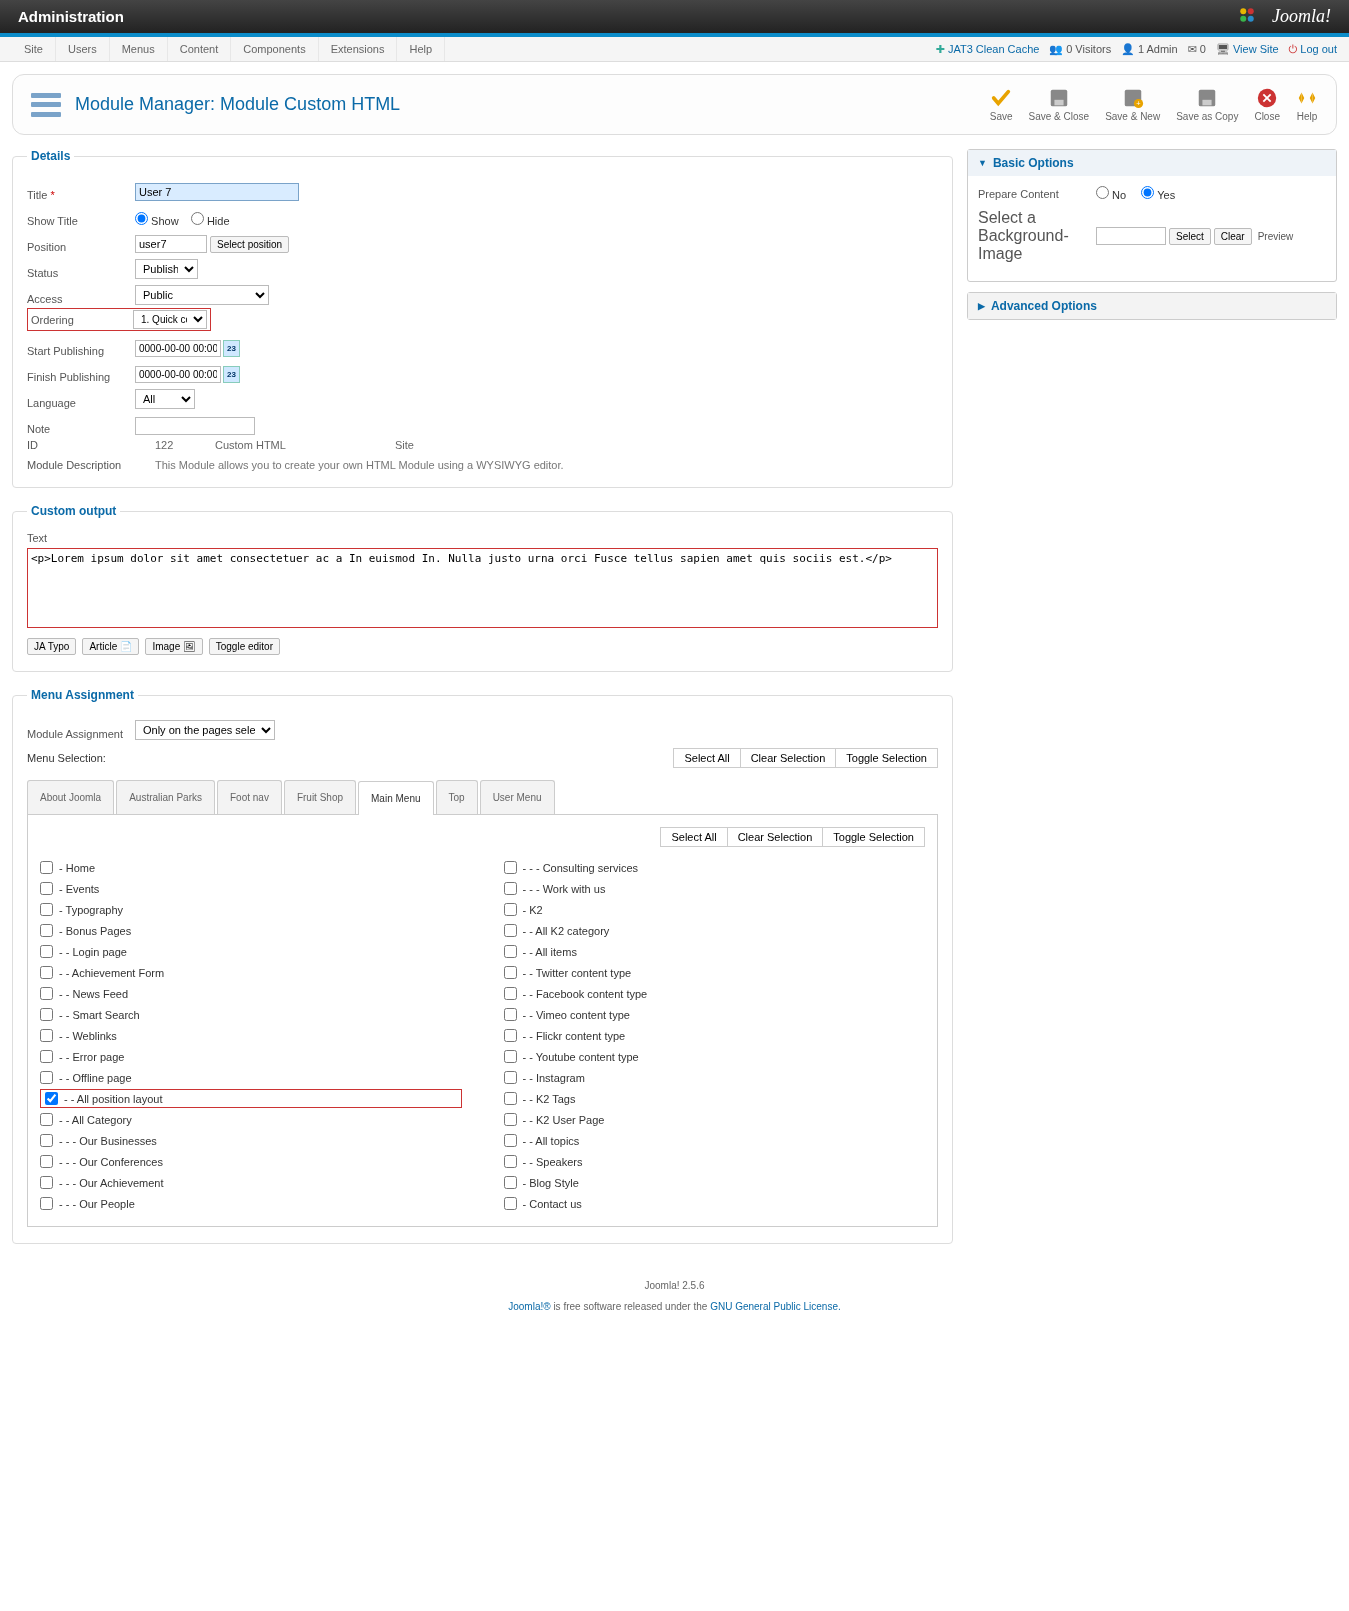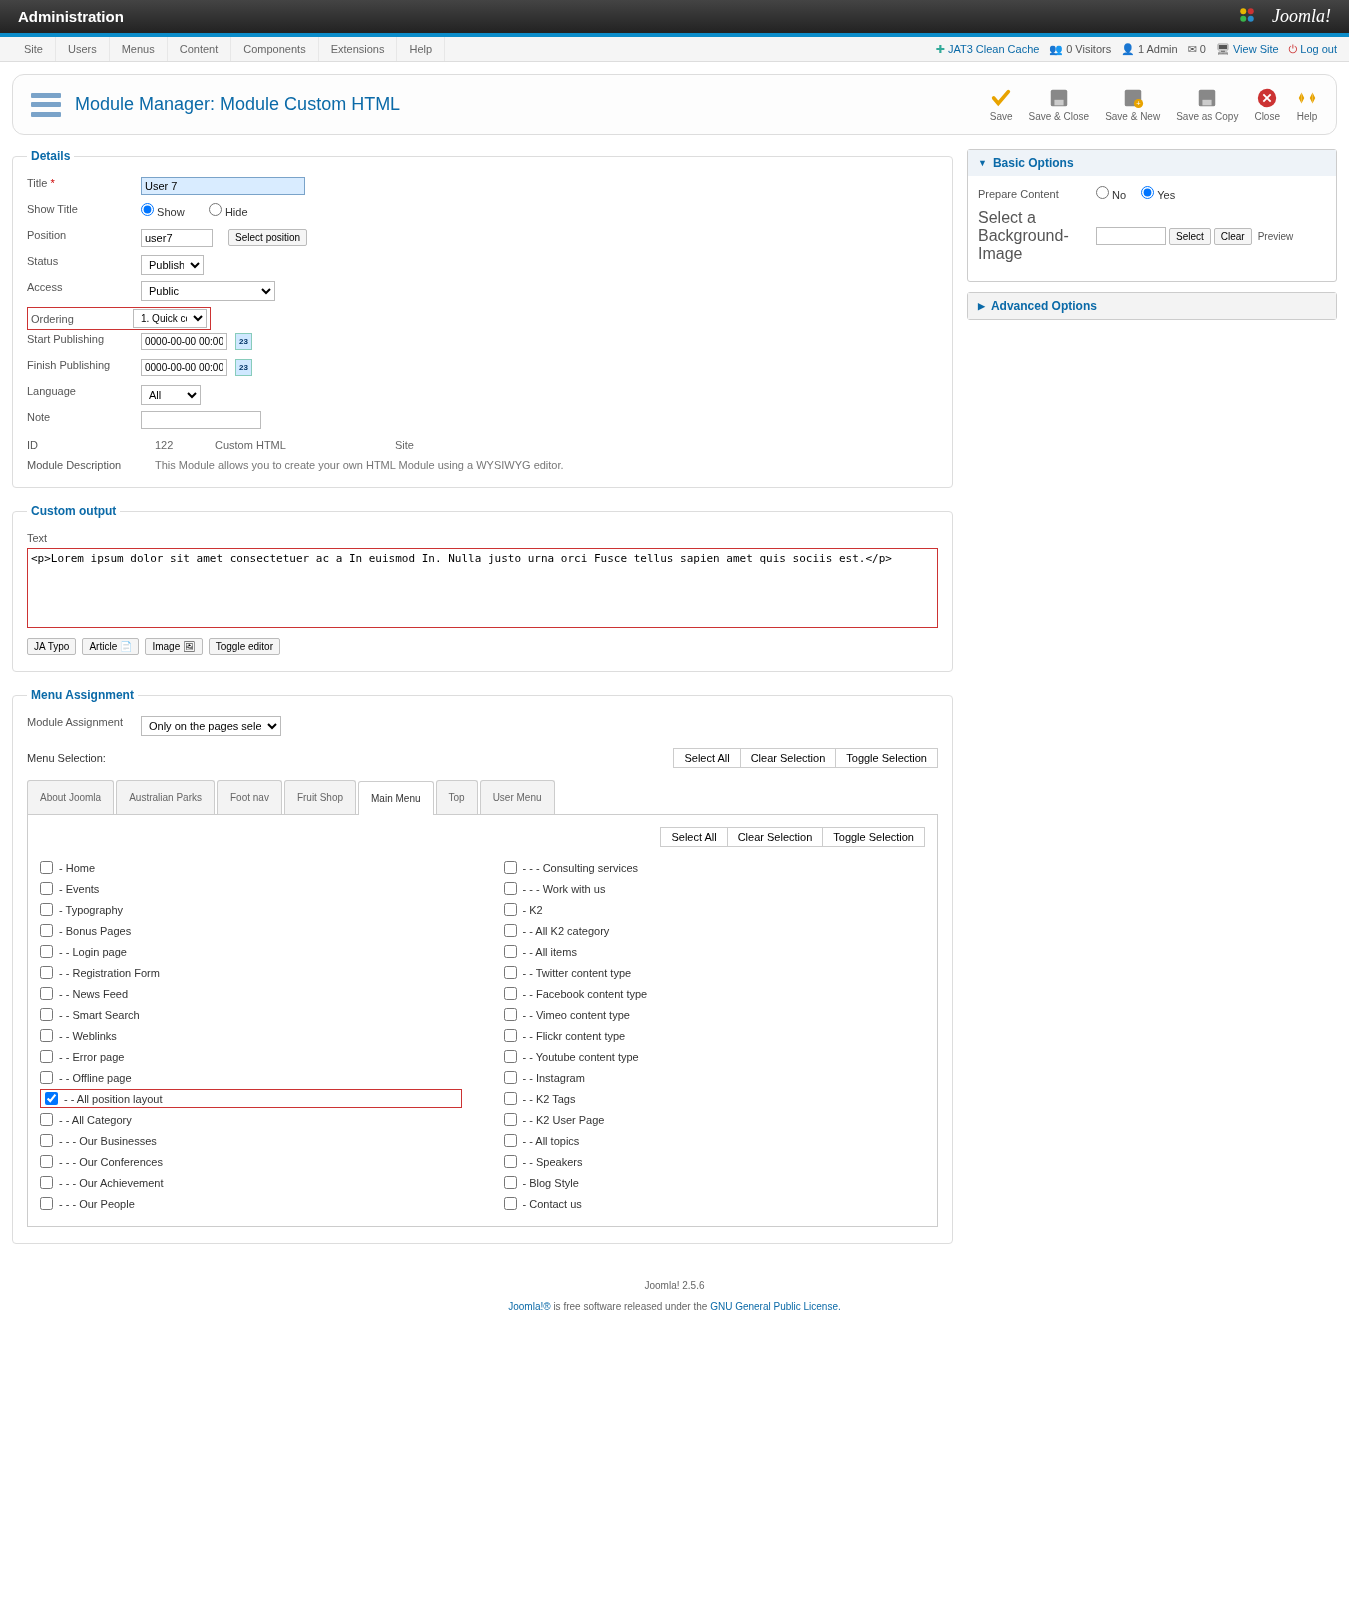--- a/index.html
+++ b/index.html
@@ -22,21 +22,21 @@
 .burger { width: 30px; height: 24px; display: flex; flex-direction: column; justify-content: space-between; }
 .burger span { display: block; height: 5px; background: #7aa3c9; border-radius: 1px; }
 .toolbar { display: flex; gap: 16px; }
 .tool-btn { display: flex; flex-direction: column; align-items: center; cursor: pointer; color: #666; font-size: 10px; gap: 2px; }
 .tool-btn svg { width: 22px; height: 22px; }
 .main-wrap { display: flex; gap: 14px; margin-top: 14px; }
 .col-left { flex: 1; }
 .col-right { width: 370px; }
 fieldset { border: 1px solid #ddd; border-radius: 4px; padding: 14px 14px 16px; margin-bottom: 16px; position: relative; }
 legend { color: #0b6aa8; padding: 0 4px; font-size: 12px; font-weight: bold; }
-.form-row { display: flex; align-items: flex-start; min-height: 24px; margin-bottom: 2px; gap: 6px; }
+.form-row { display: flex; align-items: flex-end; min-height: 24px; margin-bottom: 2px; }
 .form-row label.fld { width: 108px; color: #555; }
 .req { color: #c00; }
 input[type=text], select, textarea { border: 1px solid #bbb; font-size: 11px; padding: 2px 3px; background: #fff; font-family: inherit; }
 input[type=text].title-input { width: 164px; background: #d9ecff; border-color: #7aa3c9; }
 input[type=text].pos-input { width: 72px; }
 input[type=text].date-input { width: 86px; font-size: 10px; }
 select.small { width: 63px; }
 select.mid { width: 134px; }
 select.lang { width: 60px; }
 select.assign { width: 140px; }
@@ -293,21 +293,21 @@
                 <div class="chk-row">
                   <input type="checkbox" style="">
                   <span>- Bonus Pages</span>
                 </div>
                 <div class="chk-row">
                   <input type="checkbox" style="">
                   <span>- - Login page</span>
                 </div>
                 <div class="chk-row">
                   <input type="checkbox" style="">
-                  <span>- - Registration Form</span>
+                  <span>- - Achievement Form</span>
                 </div>
                 <div class="chk-row">
                   <input type="checkbox" style="">
                   <span>- - News Feed</span>
                 </div>
                 <div class="chk-row">
                   <input type="checkbox" style="">
                   <span>- - Smart Search</span>
                 </div>
                 <div class="chk-row">

